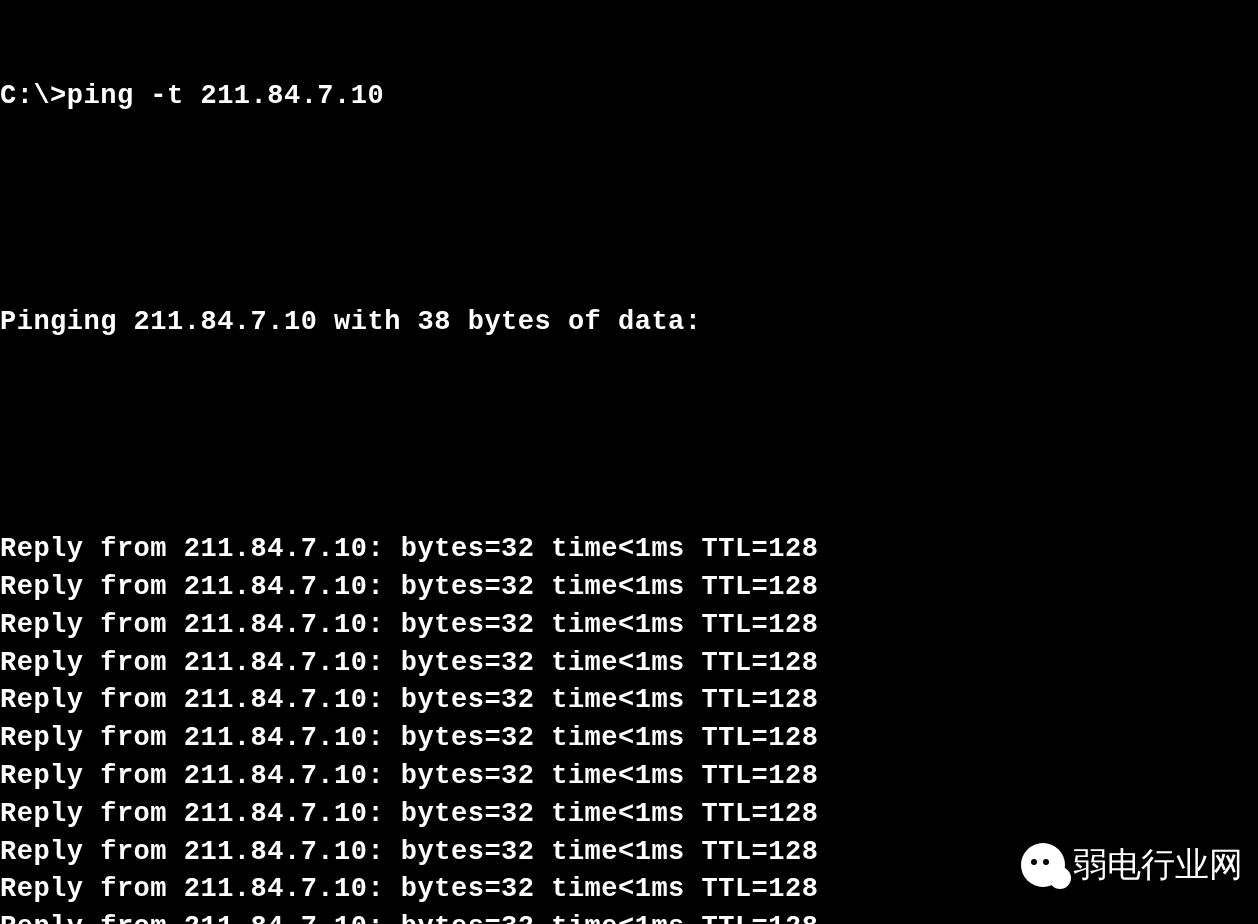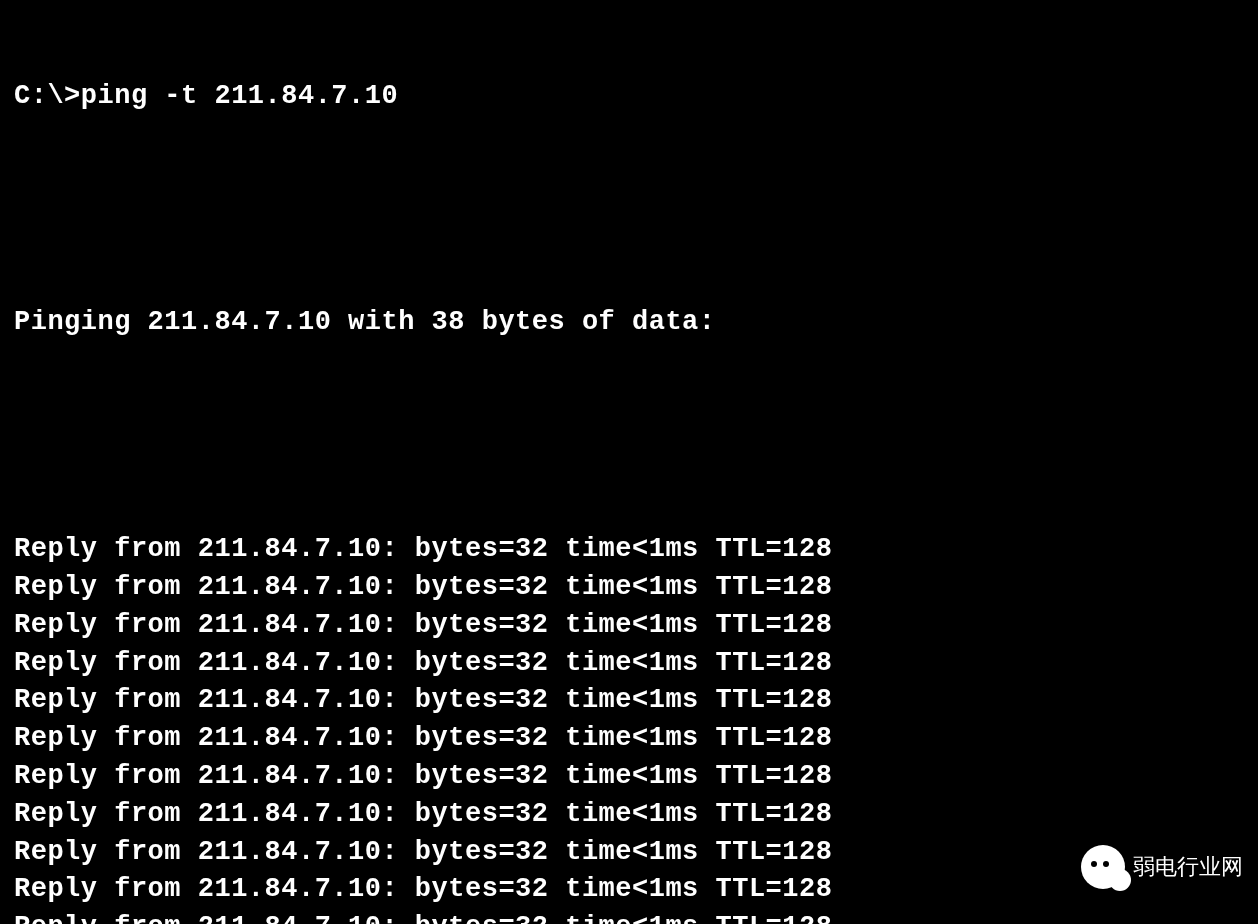--- a/index.html
+++ b/index.html
@@ -20,31 +20,30 @@
       overflow: hidden;
       position: relative;
       letter-spacing: 0.5px;
     }
     .terminal {
       white-space: pre;
     }
     .line {
       display: block;
       min-height: 1.4em;
-      padding-left: 14px;
     }
     .watermark {
       position: absolute;
       bottom: 35px;
       right: 15px;
       display: flex;
       align-items: center;
       gap: 8px;
       font-family: sans-serif;
-      font-size: 22px;
+      font-size: 34px;
       font-weight: normal;
       color: #ffffff;
       letter-spacing: 0;
     }
     .watermark-icon {
       width: 44px;
       height: 44px;
       background: #ffffff;
       border-radius: 50%;
       position: relative;

